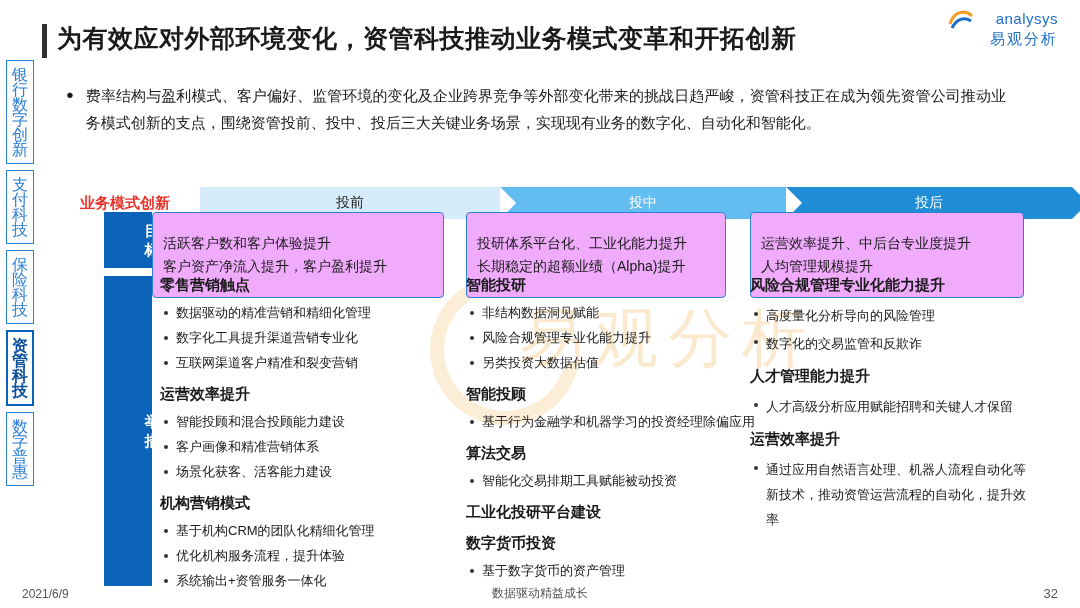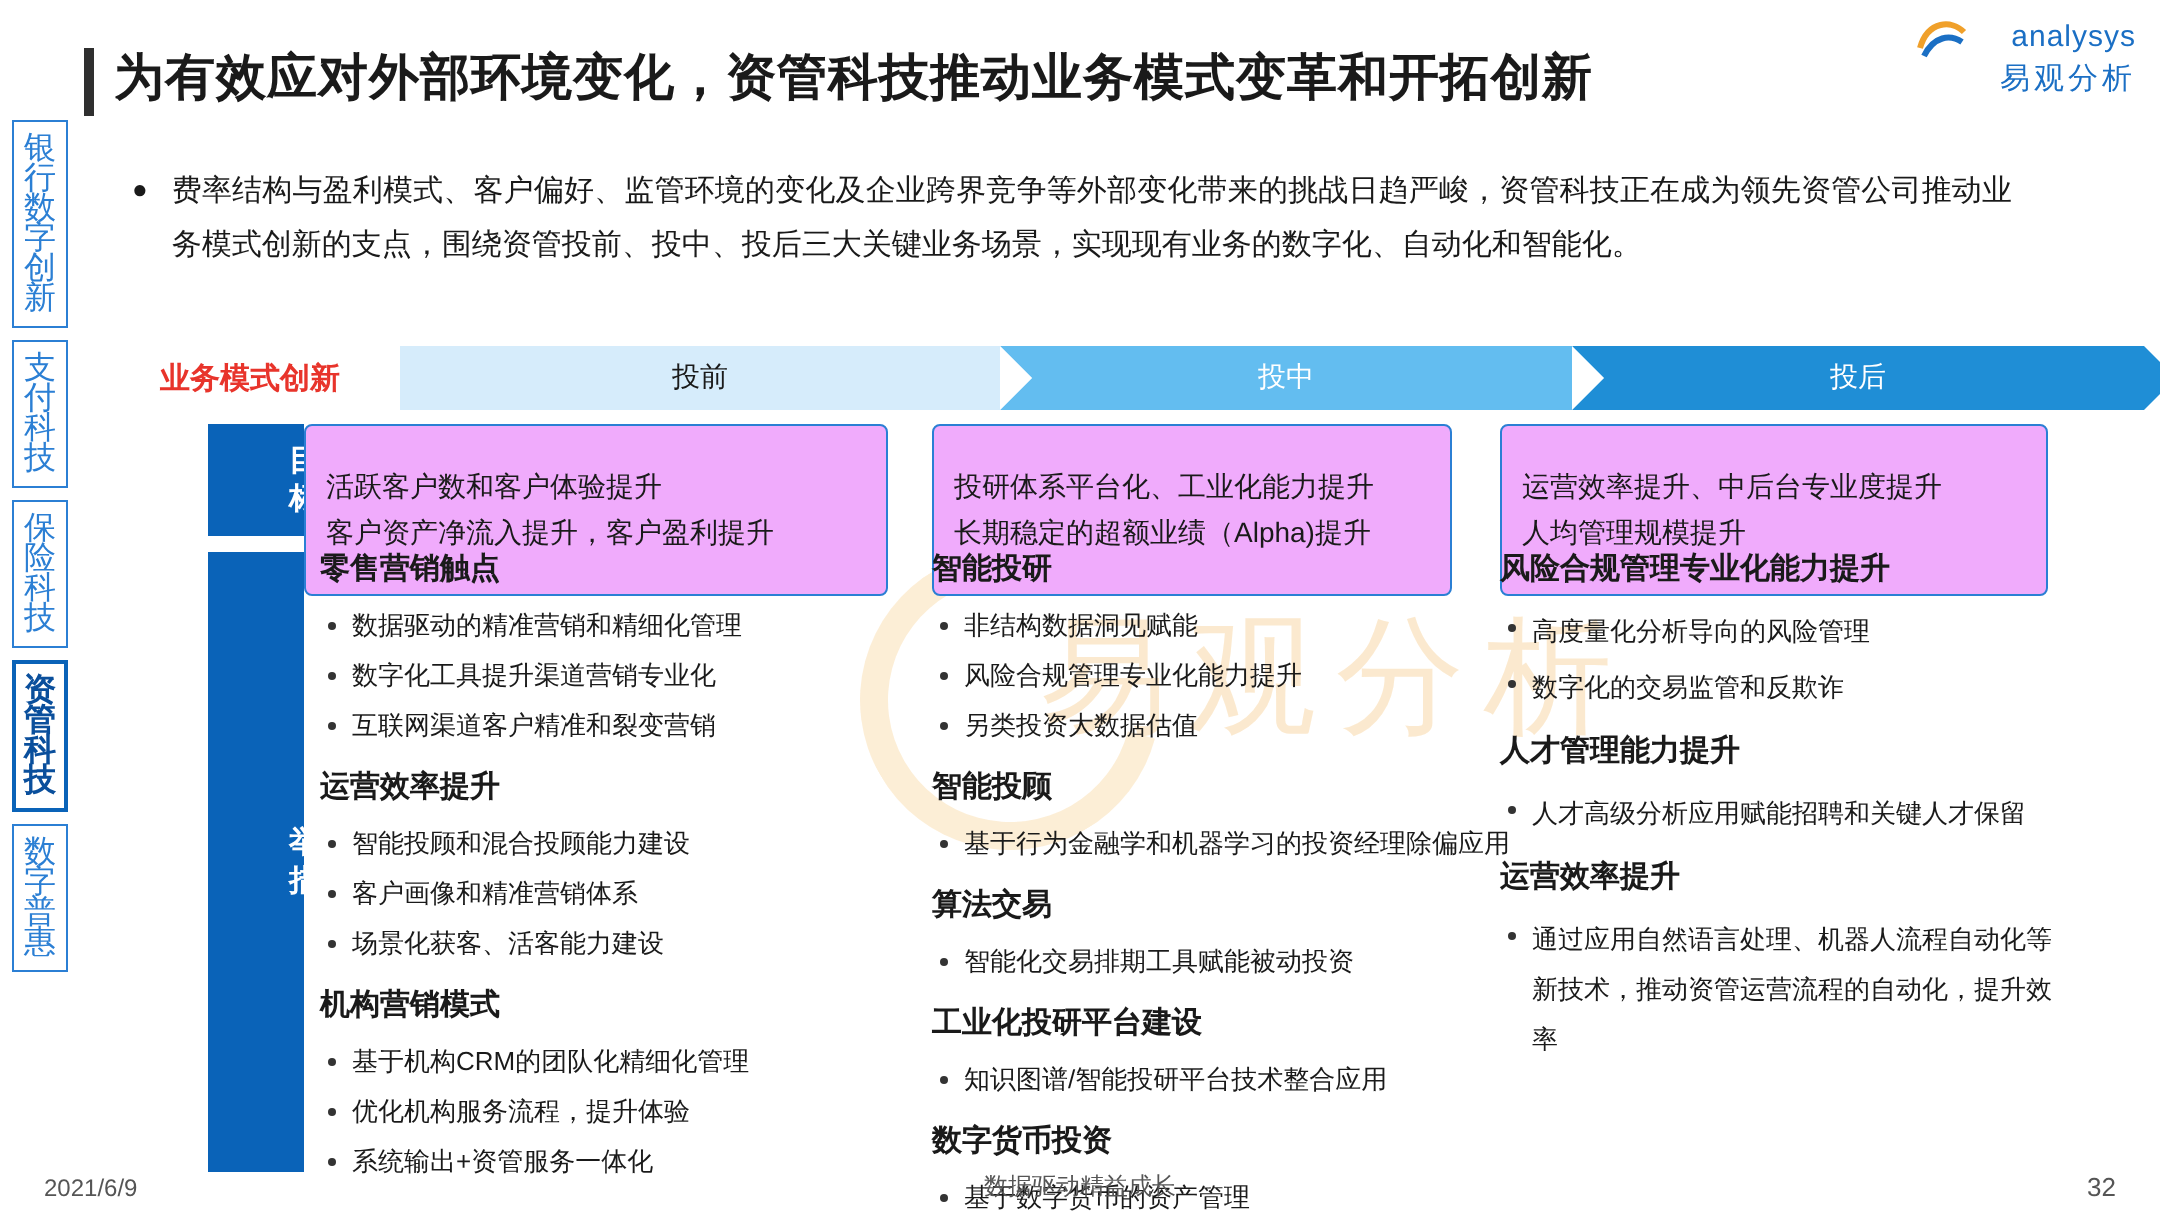--- a/index.html
+++ b/index.html
@@ -26,21 +26,21 @@
     position:absolute; left:90px; top:40px; white-space:nowrap;
   }
   #watermark .wm-ring {
     position:absolute; left:0px; top:20px;
     width:150px; height:150px; border-radius:50%;
     border:14px solid #f4b34a;
     border-right-color:transparent;
     transform:rotate(-30deg);
   }
   
-  #logo { position:absolute; right:12px; top:6px; width:108px; height:48px; z-index:6;}
+  #logo { position:absolute; right:22px; top:6px; width:108px; height:48px; z-index:6;}
   #logo .logo-name { position:absolute; right:0; top:4px; font-size:15px; color:#1b6fc4; letter-spacing:.5px;}
   #logo .logo-sub { position:absolute; right:0; top:24px; font-size:15px; color:#1b6fc4; letter-spacing:2px;}
   #logo .logo-mark { position:absolute; left:-2px; top:2px; width:26px; height:22px;}
   
   #title-bar { position:absolute; left:42px; top:22px; display:flex; align-items:flex-start; z-index:5;}
   #title-bar .accent { width:5px; height:34px; background:#2f2f2f; margin-right:10px; margin-top:2px;}
   #title-bar .title-text { font-size:25px; font-weight:bold; color:#1a1a1a; letter-spacing:.5px; white-space:nowrap;}
   
   #lead { position:absolute; left:66px; top:82px; width:940px; display:flex; z-index:5;}
   #lead .bullet { color:#1a1a1a; font-size:13px; line-height:26px; margin-right:12px;}
@@ -48,21 +48,21 @@
   
   #left-tabs { position:absolute; left:6px; top:60px; width:30px; z-index:5;}
   .ltab {
     width:28px; border:1px solid #2b7fd4; color:#2b7fd4;
     font-size:16px; line-height:15px; text-align:center;
     padding:6px 4px; margin-bottom:6px; background:#fff;
     letter-spacing:0;
   }
   .ltab.active { background:#ffffff; color:#0a4f9c; font-weight:bold; border:2px solid #0a63b8;}
   
-  #band { position:absolute; left:76px; top:173px; height:46px; z-index:5; display:flex;}
+  #band { position:absolute; left:76px; top:173px; height:46px; z-index:5; display:flex;align-items:flex-end;}
   .chev { position:relative; height:32px; color:#fff; font-size:14px; display:flex; align-items:center; justify-content:center;}
   .chev span { position:relative; z-index:2; }
   .chev-label {
     width:124px; background:#ffffff; color:#e8342b; font-weight:bold;
     border:0; justify-content:flex-start; padding-left:4px; font-size:15px;
   }
   .chev-1 { width:300px; background:#d6ecfb; color:#1a1a1a;}
   .chev-2 { width:286px; background:#63bdf0;}
   .chev-3 { width:286px; background:#1f8ed6;}
   .chev .tip { position:absolute; right:-16px; top:0; width:0; height:0; border-top:16px solid transparent; border-bottom:16px solid transparent; z-index:1;}
@@ -204,21 +204,20 @@
     <div class="grp">
       <div class="grp-title">智能投顾</div>
       <div class="item">基于行为金融学和机器学习的投资经理除偏应用</div>
     </div>
     <div class="grp">
       <div class="grp-title">算法交易</div>
       <div class="item">智能化交易排期工具赋能被动投资</div>
     </div>
     <div class="grp">
       <div class="grp-title">工业化投研平台建设</div>
-      <div class="item">知识图谱/智能投研平台技术整合应用</div>
     </div>
     <div class="grp">
       <div class="grp-title">数字货币投资</div>
       <div class="item">基于数字货币的资产管理</div>
     </div>
   </div>
 <div class="col" id="col-3">
     <div class="grp">
       <div class="grp-title">风险合规管理专业化能力提升</div>
       <div class="item">高度量化分析导向的风险管理</div>

